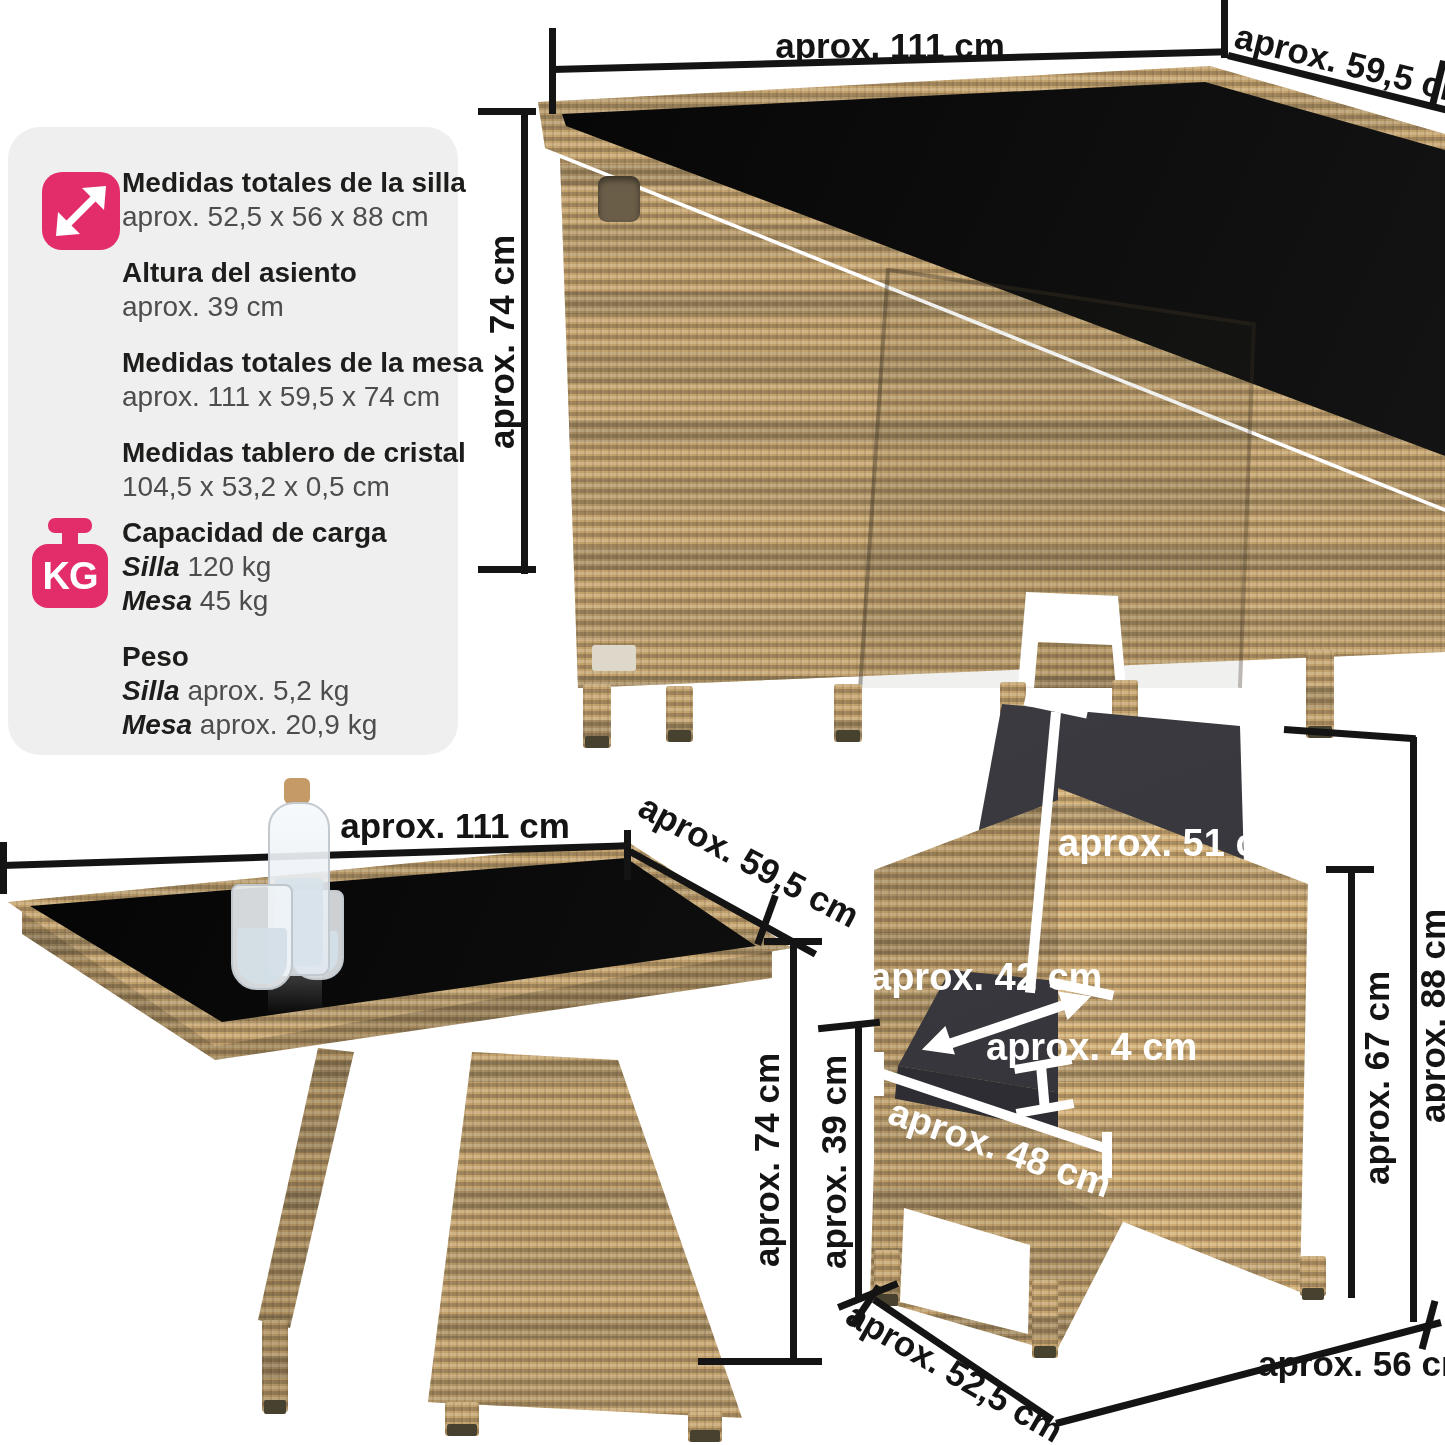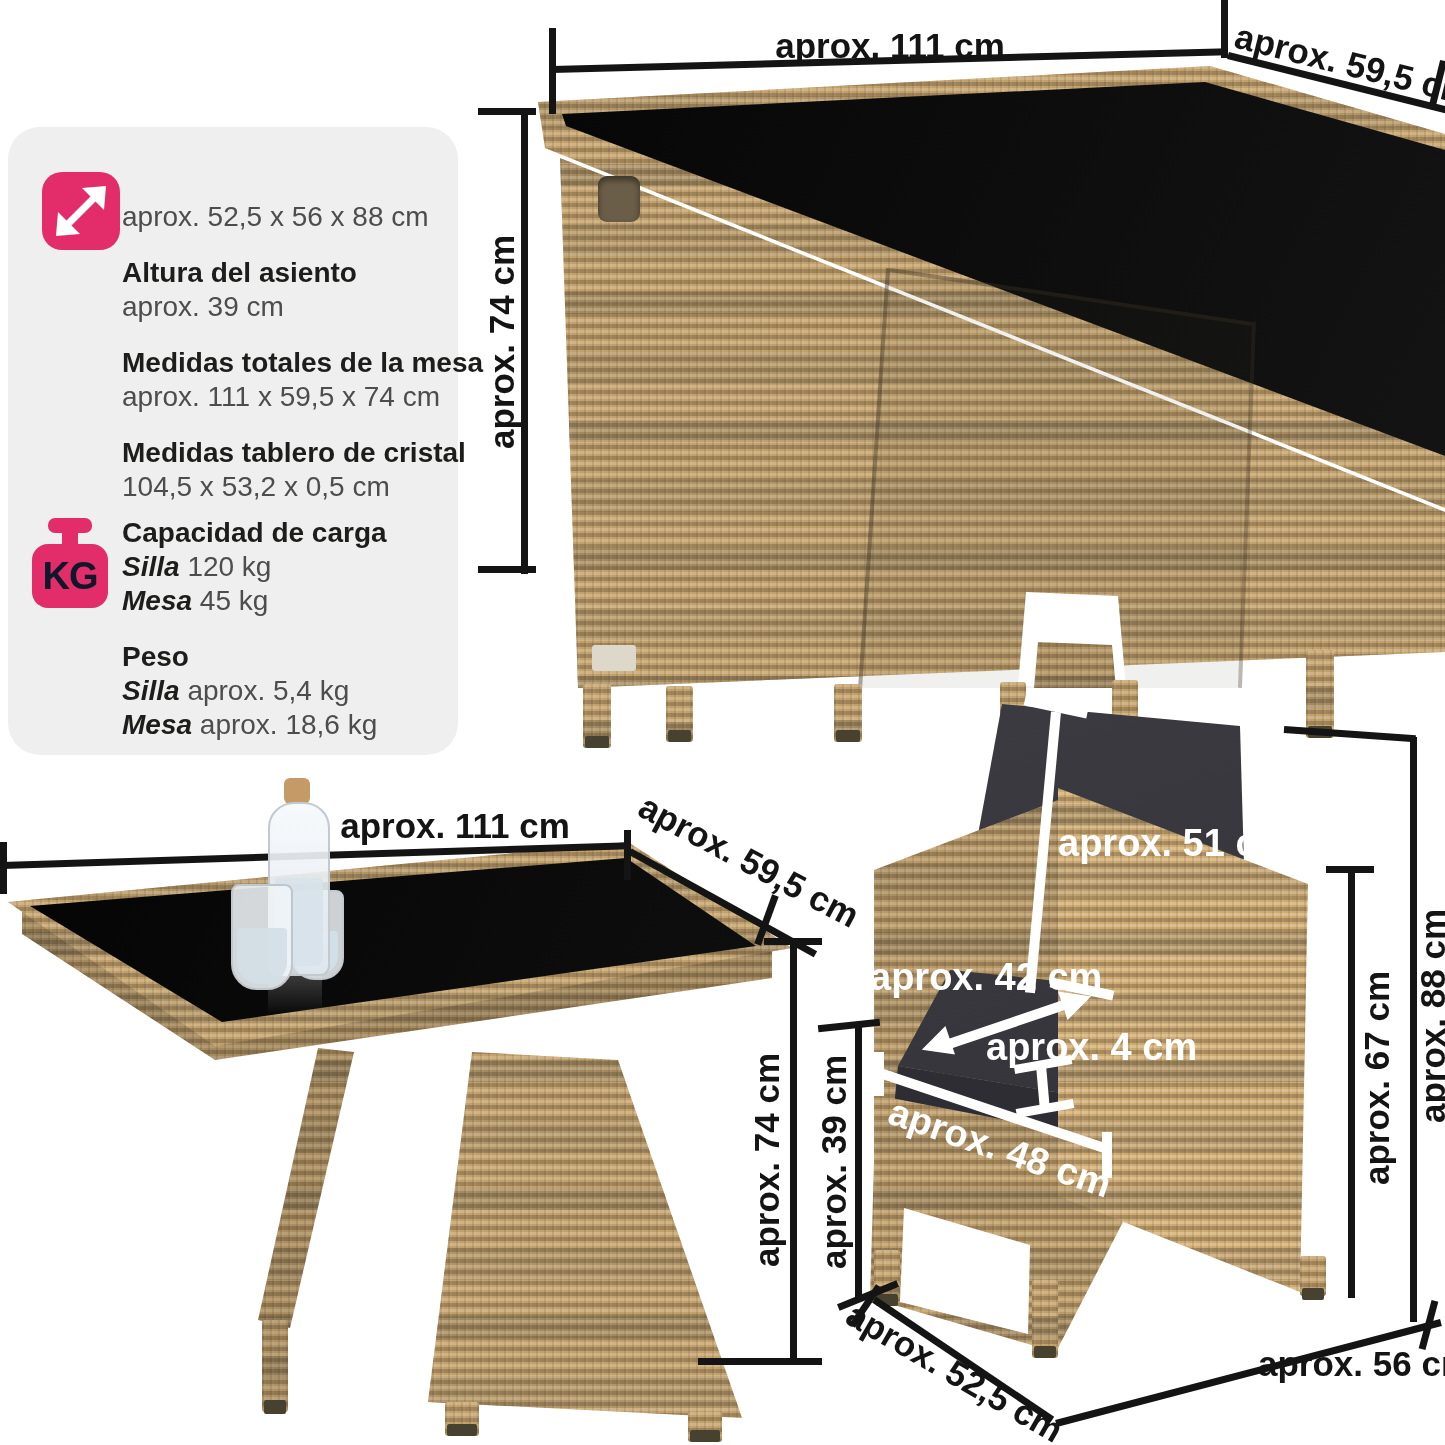--- a/index.html
+++ b/index.html
@@ -47,57 +47,58 @@
   <div class="abs" style="left:8px;top:127px;width:450px;height:628px;background:#efefef;border-radius:32px;"></div>
 
   <div class="abs" style="left:42px;top:172px;width:78px;height:78px;background:#e22d6a;border-radius:20px;">
     <svg width="78" height="78" viewBox="0 0 78 78">
       <line x1="24" y1="54" x2="54" y2="24" stroke="#fff" stroke-width="7"></line>
       <polygon points="14,64 16,40 38,62" fill="#fff"></polygon>
       <polygon points="64,14 40,16 62,38" fill="#fff"></polygon>
     </svg>
   </div>
 
+  <div class="h" style="left:122px;top:168px;">Medidas totales de la silla</div>
   <div class="v" style="left:122px;top:202px;">aprox. 52,5 x 56 x 88 cm</div>
 
   <div class="h" style="left:122px;top:258px;">Altura del asiento</div>
   <div class="v" style="left:122px;top:292px;">aprox. 39 cm</div>
 
   <div class="h" style="left:122px;top:348px;">Medidas totales de la mesa</div>
   <div class="v" style="left:122px;top:382px;">aprox. 111 x 59,5 x 74 cm</div>
 
   <div class="h" style="left:122px;top:438px;">Medidas tablero de cristal</div>
   <div class="v" style="left:122px;top:472px;">104,5 x 53,2 x 0,5 cm</div>
 
   <div class="abs" style="left:32px;top:518px;width:76px;height:90px;">
     <div class="abs" style="left:16px;top:0;width:44px;height:15px;background:#e22d6a;border-radius:7px;"></div>
     <div class="abs" style="left:30px;top:10px;width:16px;height:20px;background:#e22d6a;"></div>
     <div class="abs" style="left:0;top:26px;width:76px;height:64px;background:#e22d6a;border-radius:16px;text-align:center;">
-      <span style="color:#0f172a;font-weight:700;font-size:38px;line-height:64px;letter-spacing:-1px;">KG</span>
+      <span style="color:#ffffff;font-weight:700;font-size:38px;line-height:64px;letter-spacing:-1px;">KG</span>
     </div>
   </div>
 
   <div class="h" style="left:122px;top:518px;">Capacidad de carga</div>
   <div class="v" style="left:122px;top:552px;">
     <span class="bi">Silla</span>
     <span>120 kg</span>
   </div>
   <div class="v" style="left:122px;top:586px;">
     <span class="bi">Mesa</span>
     <span>45 kg</span>
   </div>
 
   <div class="h" style="left:122px;top:642px;">Peso</div>
   <div class="v" style="left:122px;top:676px;">
     <span class="bi">Silla</span>
-    <span>aprox. 5,4 kg</span>
+    <span>aprox. 5,2 kg</span>
   </div>
   <div class="v" style="left:122px;top:710px;">
     <span class="bi">Mesa</span>
-    <span>aprox. 18,6 kg</span>
+    <span>aprox. 20,9 kg</span>
   </div>
 
   <div class="shape rattan" style="clip-path:polygon(538px 102px,1210px 66px,1445px 134px,1445px 508px,545px 148px);"></div>
 
   <div class="shape glass" style="clip-path:polygon(562px 114px,1205px 82px,1445px 150px,1445px 456px,566px 126px);"></div>
 
   <div class="shape rattan" style="clip-path:polygon(560px 158px,1445px 512px,1445px 652px,578px 688px);"></div>
 
   <div class="shape" style="clip-path:polygon(890px 268px,1252px 322px,1238px 688px,862px 688px);background:rgba(70,60,45,0.08);"></div>
 

